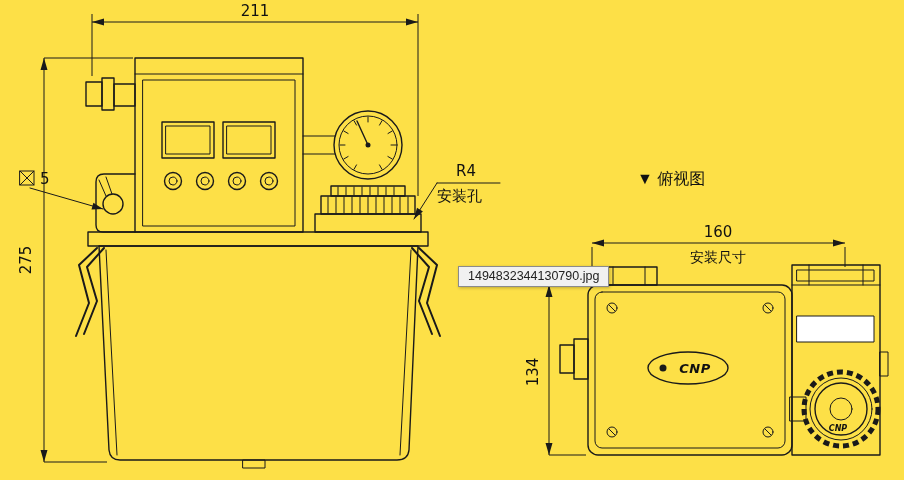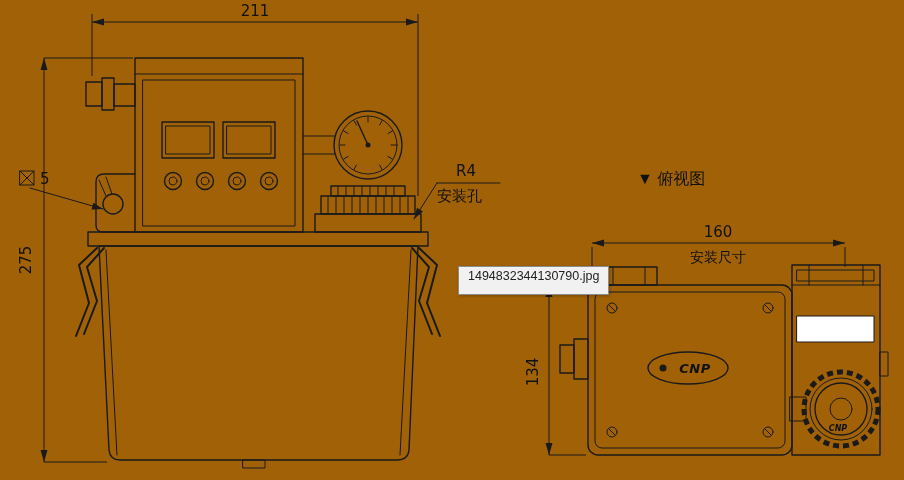--- a/index.html
+++ b/index.html
@@ -1,33 +1,33 @@
 <!DOCTYPE html>
 <html><head>
 <meta charset="utf-8">
 <style>
   html,body{margin:0;padding:0;background:#ffffff;}
-  .canvas{position:relative;width:904px;height:480px;background:#a16207;overflow:hidden;
+  .canvas{position:relative;width:904px;height:480px;background:#fde047;overflow:hidden;
           font-family:"DejaVu Sans","Liberation Sans",sans-serif;}
   svg{position:absolute;left:0;top:0;}
   .ln{stroke:#1a1a1a;stroke-width:1.4;fill:none;stroke-linecap:round;stroke-linejoin:round;}
   .thin{stroke:#1a1a1a;stroke-width:1;fill:none;stroke-linecap:round;stroke-linejoin:round;}
   .wire{stroke:#1a1a1a;stroke-width:2;fill:none;stroke-linecap:round;stroke-linejoin:round;}
   .dim{stroke:#1a1a1a;stroke-width:1;fill:none;}
   .ah{fill:#1a1a1a;stroke:none;}
   .t{font-family:"DejaVu Sans","Liberation Sans",sans-serif;font-size:15px;fill:#111111;}
   .tc{font-family:"Liberation Sans",sans-serif;font-size:15px;fill:#111111;}
   .ts{font-size:14px;}
   .logo{font-family:"DejaVu Sans",sans-serif;font-size:13px;font-weight:bold;font-style:italic;
         fill:#111111;letter-spacing:.5px;}
   .logosm{font-family:"DejaVu Sans",sans-serif;font-size:8px;font-weight:bold;font-style:italic;fill:#111111;}
   .knurlring{stroke:#1a1a1a;stroke-width:5;fill:none;stroke-dasharray:6 4;}
   .whitefill{fill:#ffffff;}
   .tooltip{position:absolute;left:458px;top:266px;background:#f1f1f1;border:1px solid #8b8b8b;
-           padding:2px 9px 11px;font-size:12.5px;color:#222222;box-shadow:1px 1px 3px rgba(0,0,0,.25);
+           padding:2px 9px 3px;font-size:12.5px;color:#222222;box-shadow:1px 1px 3px rgba(0,0,0,.25);
            white-space:nowrap;font-family:"Liberation Sans",sans-serif;}
 </style>
 </head>
 <body>
 
 <div class="canvas">
 <svg width="904" height="480" viewBox="0 0 904 480">
 
   <g>
 

